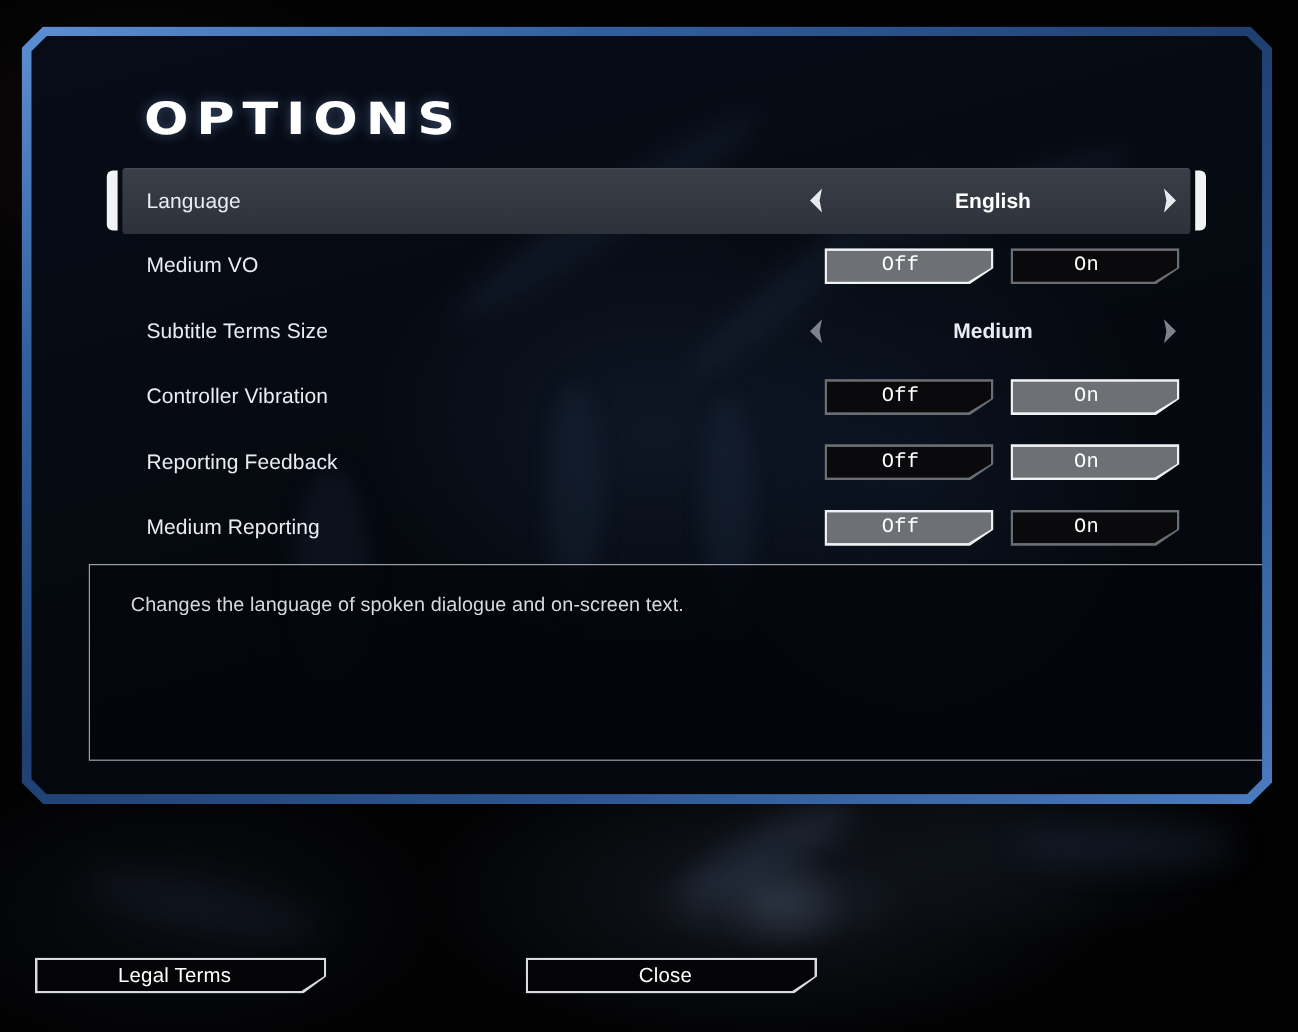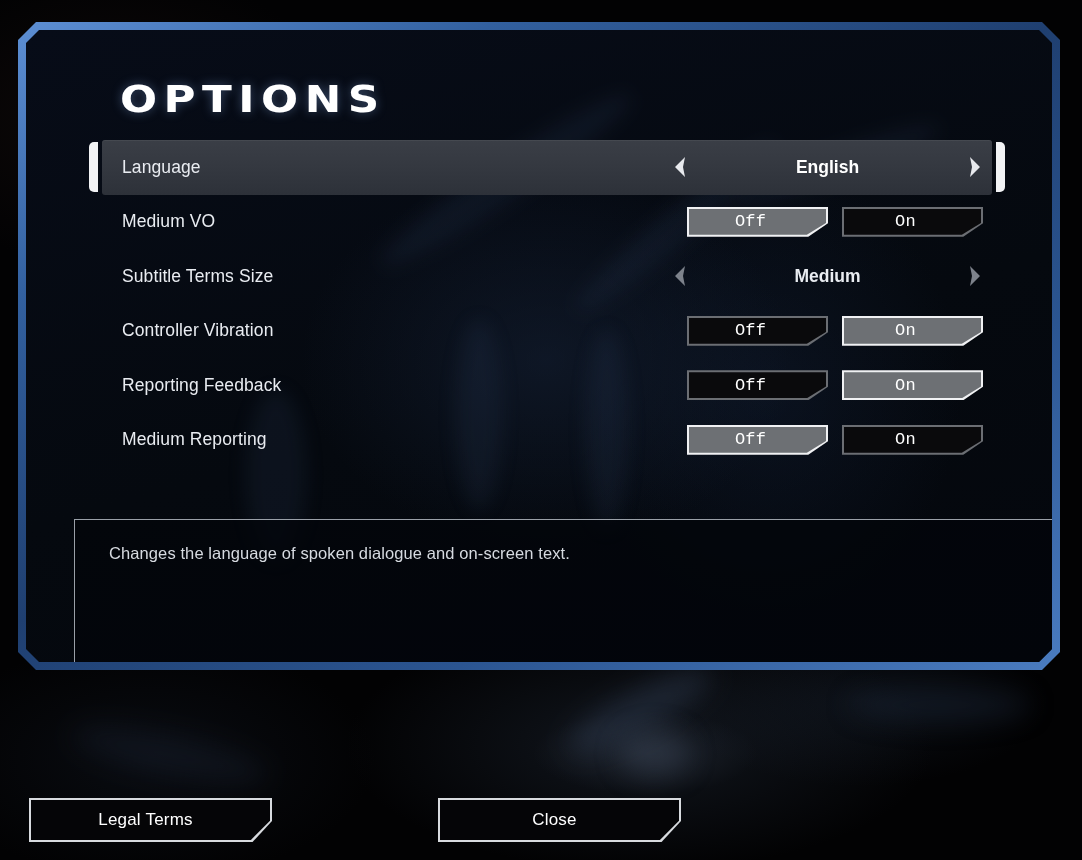--- a/index.html
+++ b/index.html
@@ -194,37 +194,37 @@
   }
   .toggle-btn.off-state { background: #6b6e73; }
   .toggle-btn.off-state .tg-face { background: #0a0a0c; }
   .toggle-btn.on-state  { background: #f0f1f3; }
   .toggle-btn.on-state  .tg-face { background: #6d7074; }
 
   
   #description-box {
     position: absolute;
     left: 48px;
-    top: 489px;
+    top: 440px;
     width: 1000px;
     height: 164px;
     border: 1px solid #9aa0a8;
     background: rgba(3,5,10,0.78);
   }
   #description-text {
     padding: 24px 0 0 34px;
     font-size: 16.5px;
     color: #d6dae0;
     letter-spacing: 0.1px;
   }
 
   
   .footer-btn {
     position: absolute;
-    height: 44px;
+    height: 30px;
     display: flex;
     align-items: center;
     justify-content: center;
     -webkit-clip-path: polygon(0 0, 100% 0, 100% 52%, 92% 100%, 0 100%);
     clip-path: polygon(0 0, 100% 0, 100% 52%, 92% 100%, 0 100%);
     background: #d8dbdf;
     font-size: 17px;
   }
   .footer-btn .fb-face {
     position: absolute;

